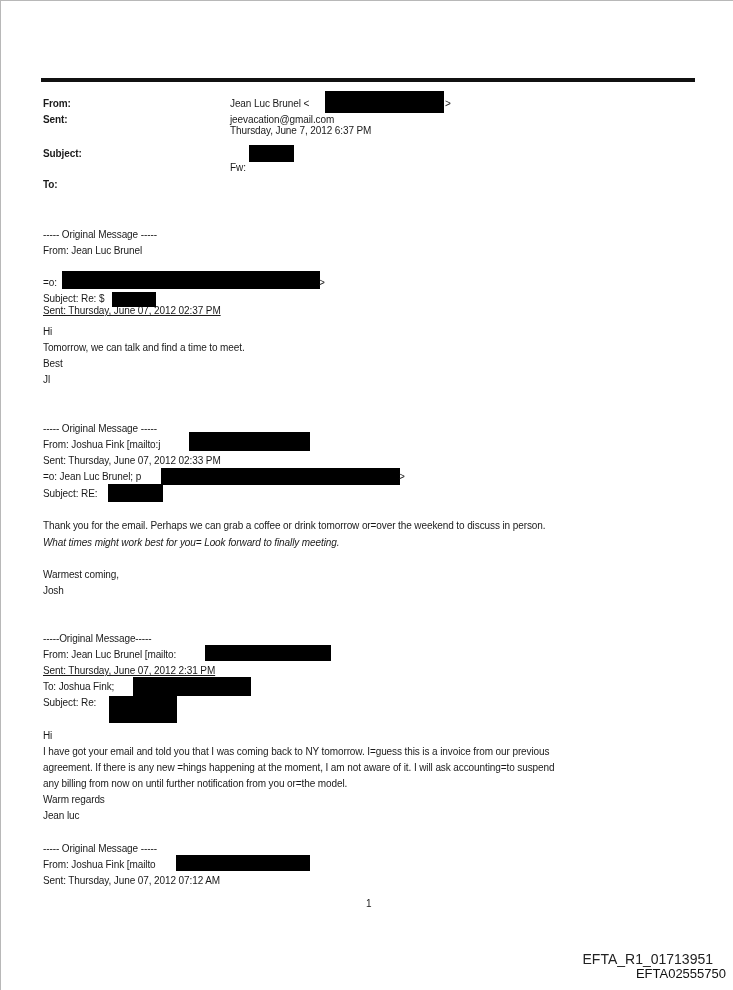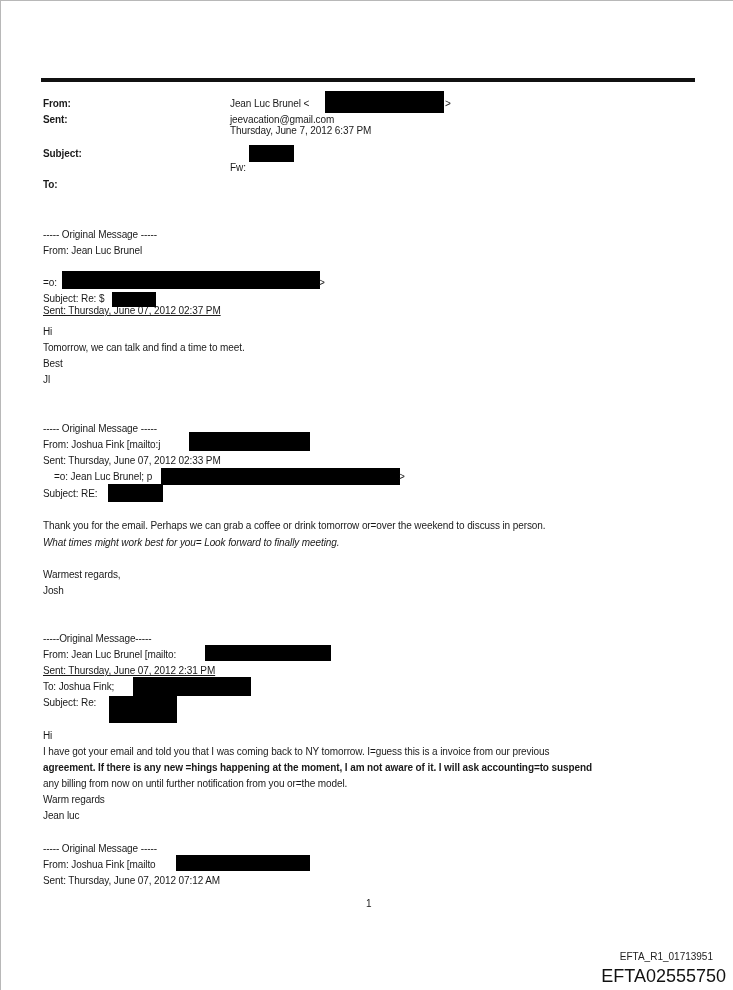--- a/index.html
+++ b/index.html
@@ -8,22 +8,22 @@
     font-family: "Liberation Sans", sans-serif; color: #1a1a1a;
   }
   .page-border-top { position: absolute; left: 0; top: 0; width: 733px; height: 1px; background: #b8b8b8; }
   .page-border-left { position: absolute; left: 0; top: 0; width: 1px; height: 990px; background: #b8b8b8; }
   .rule { position: absolute; left: 41px; top: 78px; width: 654px; height: 4px; background: #111; }
   .txt { position: absolute; font-size: 10px; line-height: 16px; white-space: nowrap; letter-spacing: -0.1px; }
   .lbl { font-weight: bold; }
   .redact { position: absolute; background: #000; }
   .under { text-decoration: underline; text-decoration-thickness: 1px; }
   .pagenum { position: absolute; left: 366px; top: 898px; font-size: 10px; }
-  .stamp1 { position: absolute; right: 20px; top: 951px; font-size: 10px; font-family: "Liberation Sans", sans-serif; color: #222; }
-  .stamp2 { position: absolute; right: 7px; top: 966px; font-size: 18px; font-family: "Liberation Sans", sans-serif; color: #111; }
+  .stamp1 { position: absolute; right: 20px; top: 951px; font-size: 14px; font-family: "Liberation Sans", sans-serif; color: #222; }
+  .stamp2 { position: absolute; right: 7px; top: 966px; font-size: 13px; font-family: "Liberation Sans", sans-serif; color: #111; }
 </style>
 </head>
 <body>
 
 <div class="page-border-top"></div>
 <div class="page-border-left"></div>
 <div class="rule"></div>
 
 <div>
   <div class="txt lbl" style="left:43px;top:96px;">From:</div>
@@ -54,45 +54,45 @@
   <div class="txt" style="left:43px;top:340px;">Tomorrow, we can talk and find a time to meet.</div>
   <div class="txt" style="left:43px;top:356px;">Best</div>
   <div class="txt" style="left:43px;top:372px;">Jl</div>
 </div>
 
 <div>
   <div class="txt" style="left:43px;top:421px;">----- Original Message -----</div>
   <div class="txt" style="left:43px;top:437px;">From: Joshua Fink [mailto:j</div>
   <div class="redact" style="left:189px;top:432px;width:121px;height:19px;"></div>
   <div class="txt" style="left:43px;top:453px;">Sent: Thursday, June 07, 2012 02:33 PM</div>
-  <div class="txt" style="left:43px;top:469px;margin-left:11px;">=o: Jean Luc Brunel; p</div>
+  <div class="txt" style="left:43px;top:469px;">=o: Jean Luc Brunel; p</div>
   <div class="redact" style="left:161px;top:468px;width:239px;height:17px;"></div>
   <div class="txt" style="left:399px;top:469px;">&gt;</div>
   <div class="txt" style="left:43px;top:486px;">Subject: RE:</div>
   <div class="redact" style="left:108px;top:484px;width:55px;height:18px;"></div>
 
   <div class="txt" style="left:43px;top:518px;">Thank you for the email.  Perhaps we can grab a coffee or drink tomorrow or=over the weekend to discuss in person.</div>
   <div class="txt" style="left:43px;top:535px;font-style:italic;">What times might work best for you=  Look forward to finally meeting.</div>
-  <div class="txt" style="left:43px;top:567px;">Warmest regards,</div>
+  <div class="txt" style="left:43px;top:567px;">Warmest coming,</div>
   <div class="txt" style="left:43px;top:583px;">Josh</div>
 </div>
 
 <div>
   <div class="txt" style="left:43px;top:631px;">-----Original Message-----</div>
   <div class="txt" style="left:43px;top:647px;">From: Jean Luc Brunel [mailto:</div>
   <div class="redact" style="left:205px;top:645px;width:126px;height:16px;"></div>
   <div class="txt under" style="left:43px;top:663px;">Sent: Thursday, June 07, 2012 2:31 PM</div>
   <div class="txt" style="left:43px;top:679px;">To: Joshua Fink;</div>
   <div class="redact" style="left:133px;top:677px;width:118px;height:19px;"></div>
   <div class="txt" style="left:43px;top:695px;">Subject: Re:</div>
   <div class="redact" style="left:109px;top:696px;width:68px;height:27px;"></div>
 
   <div class="txt" style="left:43px;top:728px;">Hi</div>
   <div class="txt" style="left:43px;top:744px;">I have got your email and told you that I was coming back to NY tomorrow. I=guess this is  a invoice from our previous</div>
-  <div class="txt" style="left:43px;top:760px;font-weight:bold;">agreement. If there is any new =hings happening at the moment, I am not aware of it. I will ask accounting=to suspend</div>
+  <div class="txt" style="left:43px;top:760px;">agreement. If there is any new =hings happening at the moment, I am not aware of it. I will ask accounting=to suspend</div>
   <div class="txt" style="left:43px;top:776px;">any billing  from now on until further notification from you or=the model.</div>
   <div class="txt" style="left:43px;top:792px;text-align:right;">Warm regards</div>
   <div class="txt" style="left:43px;top:808px;">Jean luc</div>
 </div>
 
 <div>
   <div class="txt" style="left:43px;top:841px;">----- Original Message -----</div>
   <div class="txt" style="left:43px;top:857px;">From: Joshua Fink [mailto</div>
   <div class="redact" style="left:176px;top:855px;width:134px;height:16px;"></div>
   <div class="txt" style="left:43px;top:873px;">Sent: Thursday, June 07, 2012 07:12 AM</div>

